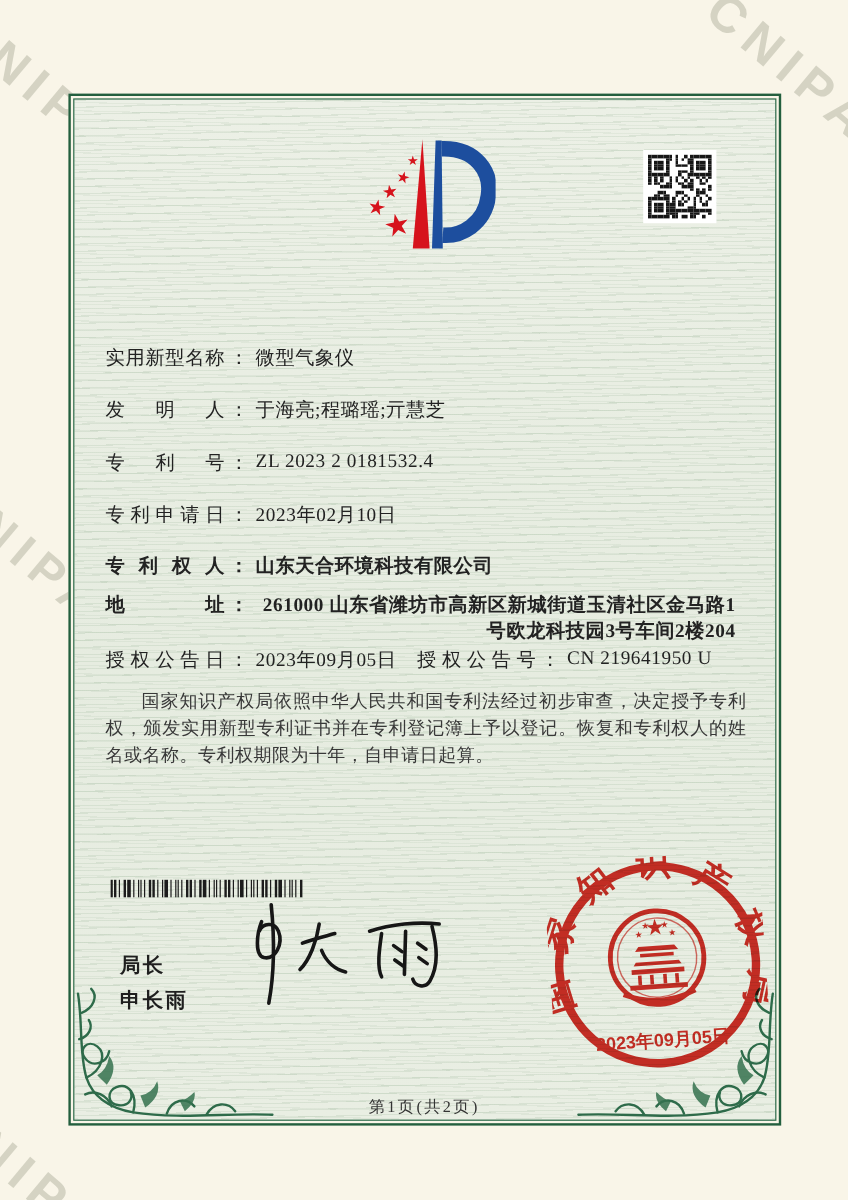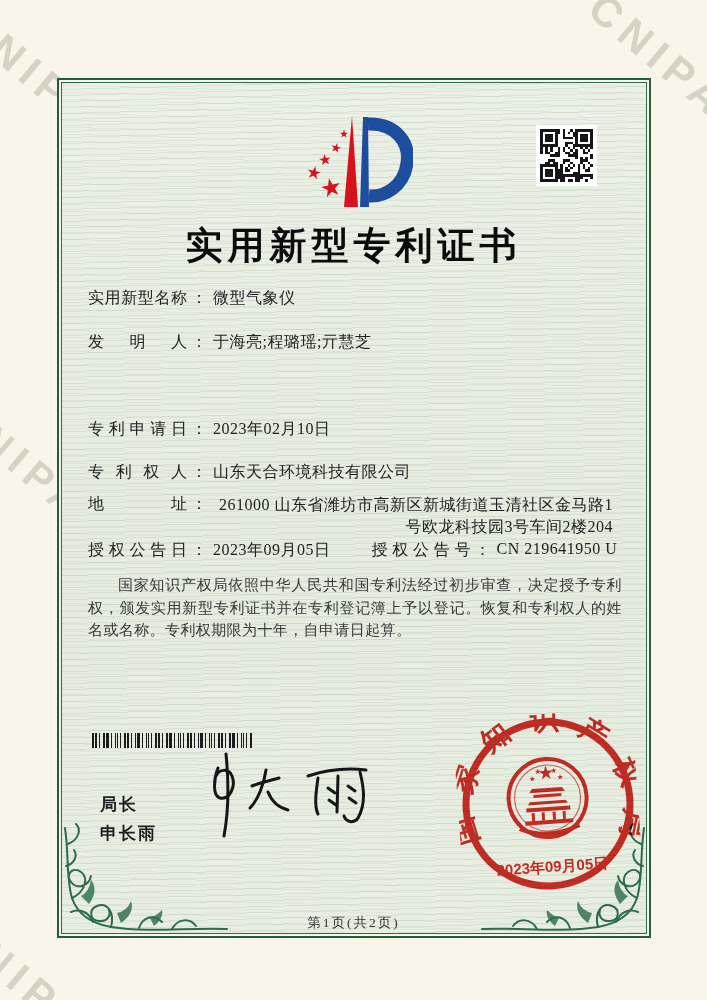--- a/index.html
+++ b/index.html
@@ -60,21 +60,21 @@
 
   
   .f-row{left:88px;width:545px;font-size:16px;color:#222;}
   .rlabel{
     display:inline-block;width:99px;vertical-align:top;
     text-align:justify;text-align-last:justify;text-justify:inter-character;
   }
   .colon{display:inline-block;margin:0 6px 0 4px;vertical-align:top;}
   .rvalue{display:inline-block;vertical-align:top;letter-spacing:0.5px;text-align:right;}
   .rvalue.wrap{width:400px;line-height:22px;}
-  .pair2{display:inline-block;margin-left:41px;}
+  .pair2{display:inline-block;margin-left:17px;}
 
   .paras{left:88px;top:574px;width:534px;}
   .paras p{
     font-size:15px;line-height:22.5px;text-indent:2em;text-align:justify;
     color:#383838;margin-bottom:9px;letter-spacing:0.4px;
   }
 
   
   .barcode{left:92px;top:733px;width:191px;height:15px;display:flex;align-items:stretch;overflow:hidden;}
   .barcode i{display:block;background:#1c1c1c;height:100%;flex:0 0 auto;}
@@ -623,35 +623,37 @@
         <i class="on"></i>
         <i class="on"></i>
         <i></i>
         <i></i>
         <i class="on"></i>
         <i></i>
         <i></i>
       </div>
   </div>
 
-  <div class="abs title">实用新型专利证书</div>
 
   <div class="abs f-row" style="top:288px;">
     <span class="rlabel">实用新型名称</span><span class="colon">：</span><span class="rvalue">微型气象仪</span>
   </div>
   <div class="abs f-row" style="top:332px;">
     <span class="rlabel">发明人</span><span class="colon">：</span><span class="rvalue">于海亮;程璐瑶;亓慧芝</span>
   </div>
+  <div class="abs f-row" style="top:376px;">
+    <span class="rlabel">专利号</span><span class="colon">：</span><span class="rvalue">ZL 2023 2 0181532.4</span>
+  </div>
   <div class="abs f-row" style="top:419px;">
     <span class="rlabel">专利申请日</span><span class="colon">：</span><span class="rvalue">2023年02月10日</span>
   </div>
-  <div class="abs f-row" style="top:462px;">
+  <div class="abs f-row" style="top:462px;font-weight:bold;">
     <span class="rlabel">专利权人</span><span class="colon">：</span><span class="rvalue">山东天合环境科技有限公司</span>
   </div>
-  <div class="abs f-row" style="top:494px;">
+  <div class="abs f-row" style="top:494px;font-weight:bold;">
     <span class="rlabel">地址</span><span class="colon">：</span><span class="rvalue wrap">261000 山东省潍坊市高新区新城街道玉清社区金马路1号欧龙科技园3号车间2楼204</span>
   </div>
   <div class="abs f-row" style="top:540px;">
     <span class="rlabel">授权公告日</span><span class="colon">：</span><span class="rvalue">2023年09月05日</span><span class="pair2"><span class="rlabel">授权公告号</span><span class="colon">：</span><span class="rvalue">CN 219641950 U</span></span>
   </div>
 
   <div class="abs paras">
     <p>国家知识产权局依照中华人民共和国专利法经过初步审查，决定授予专利权，颁发实用新型专利证书并在专利登记簿上予以登记。恢复和专利权人的姓名或名称。专利权期限为十年，自申请日起算。</p>
   </div>
 

